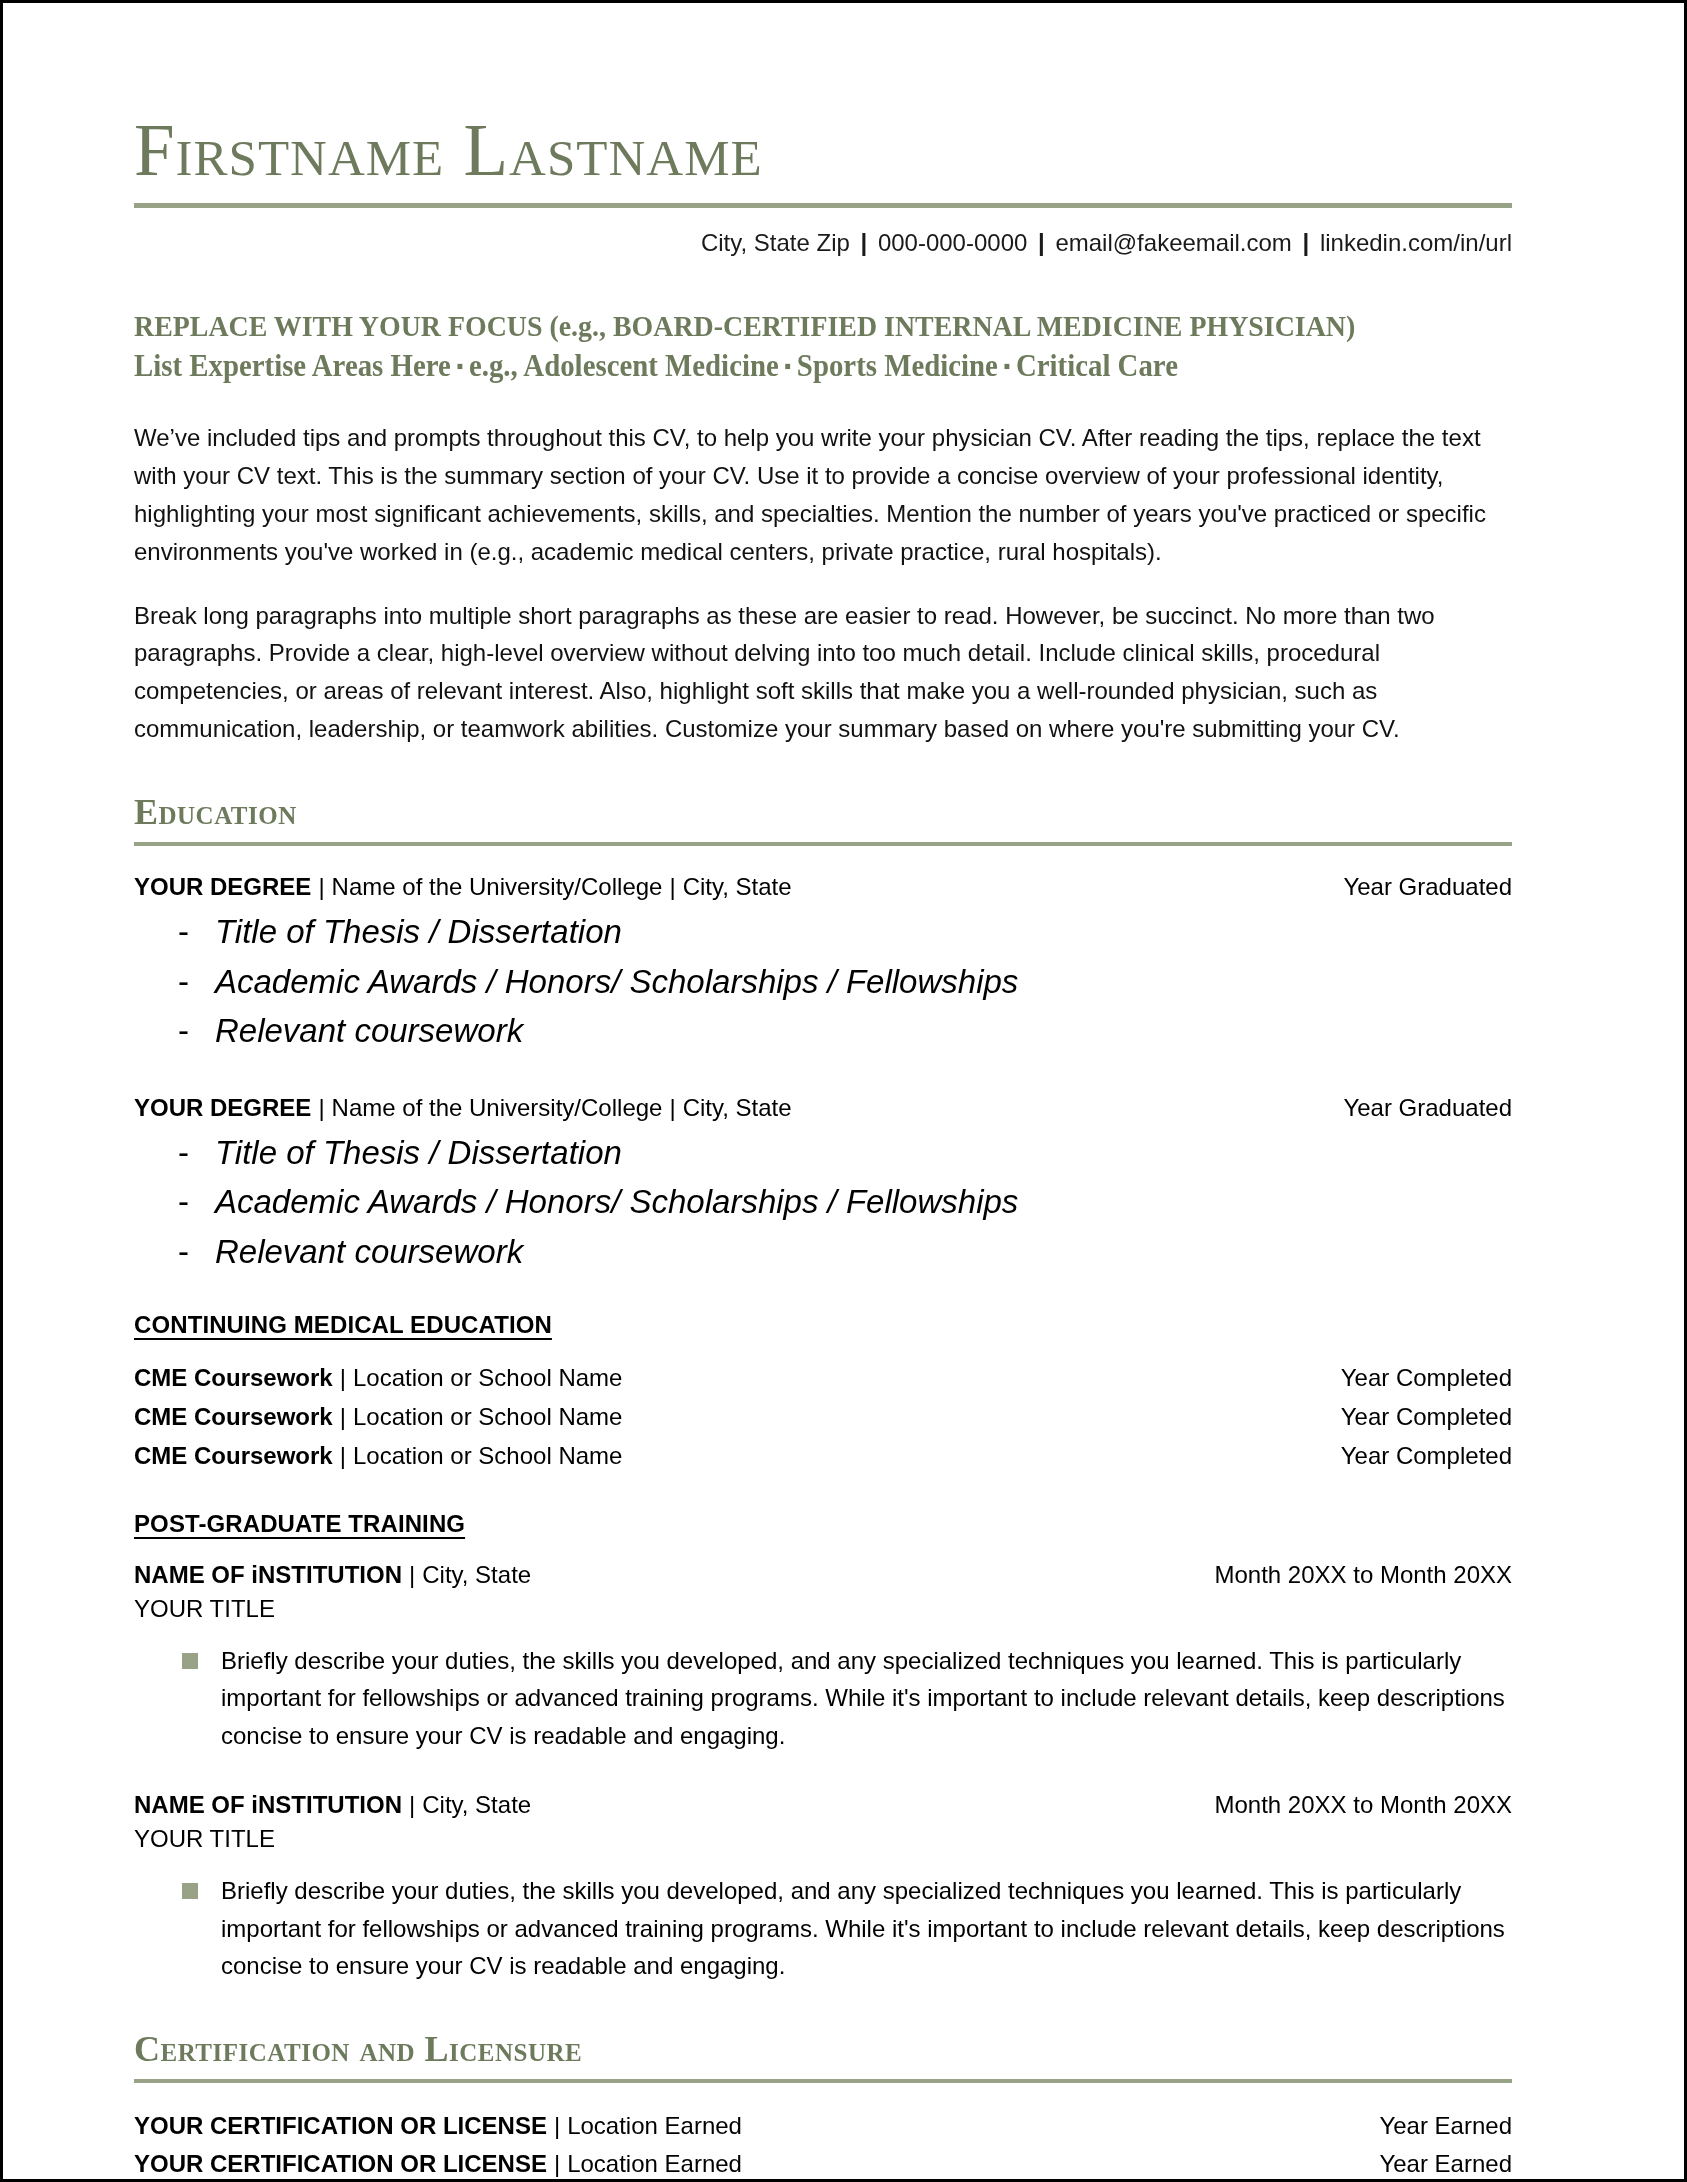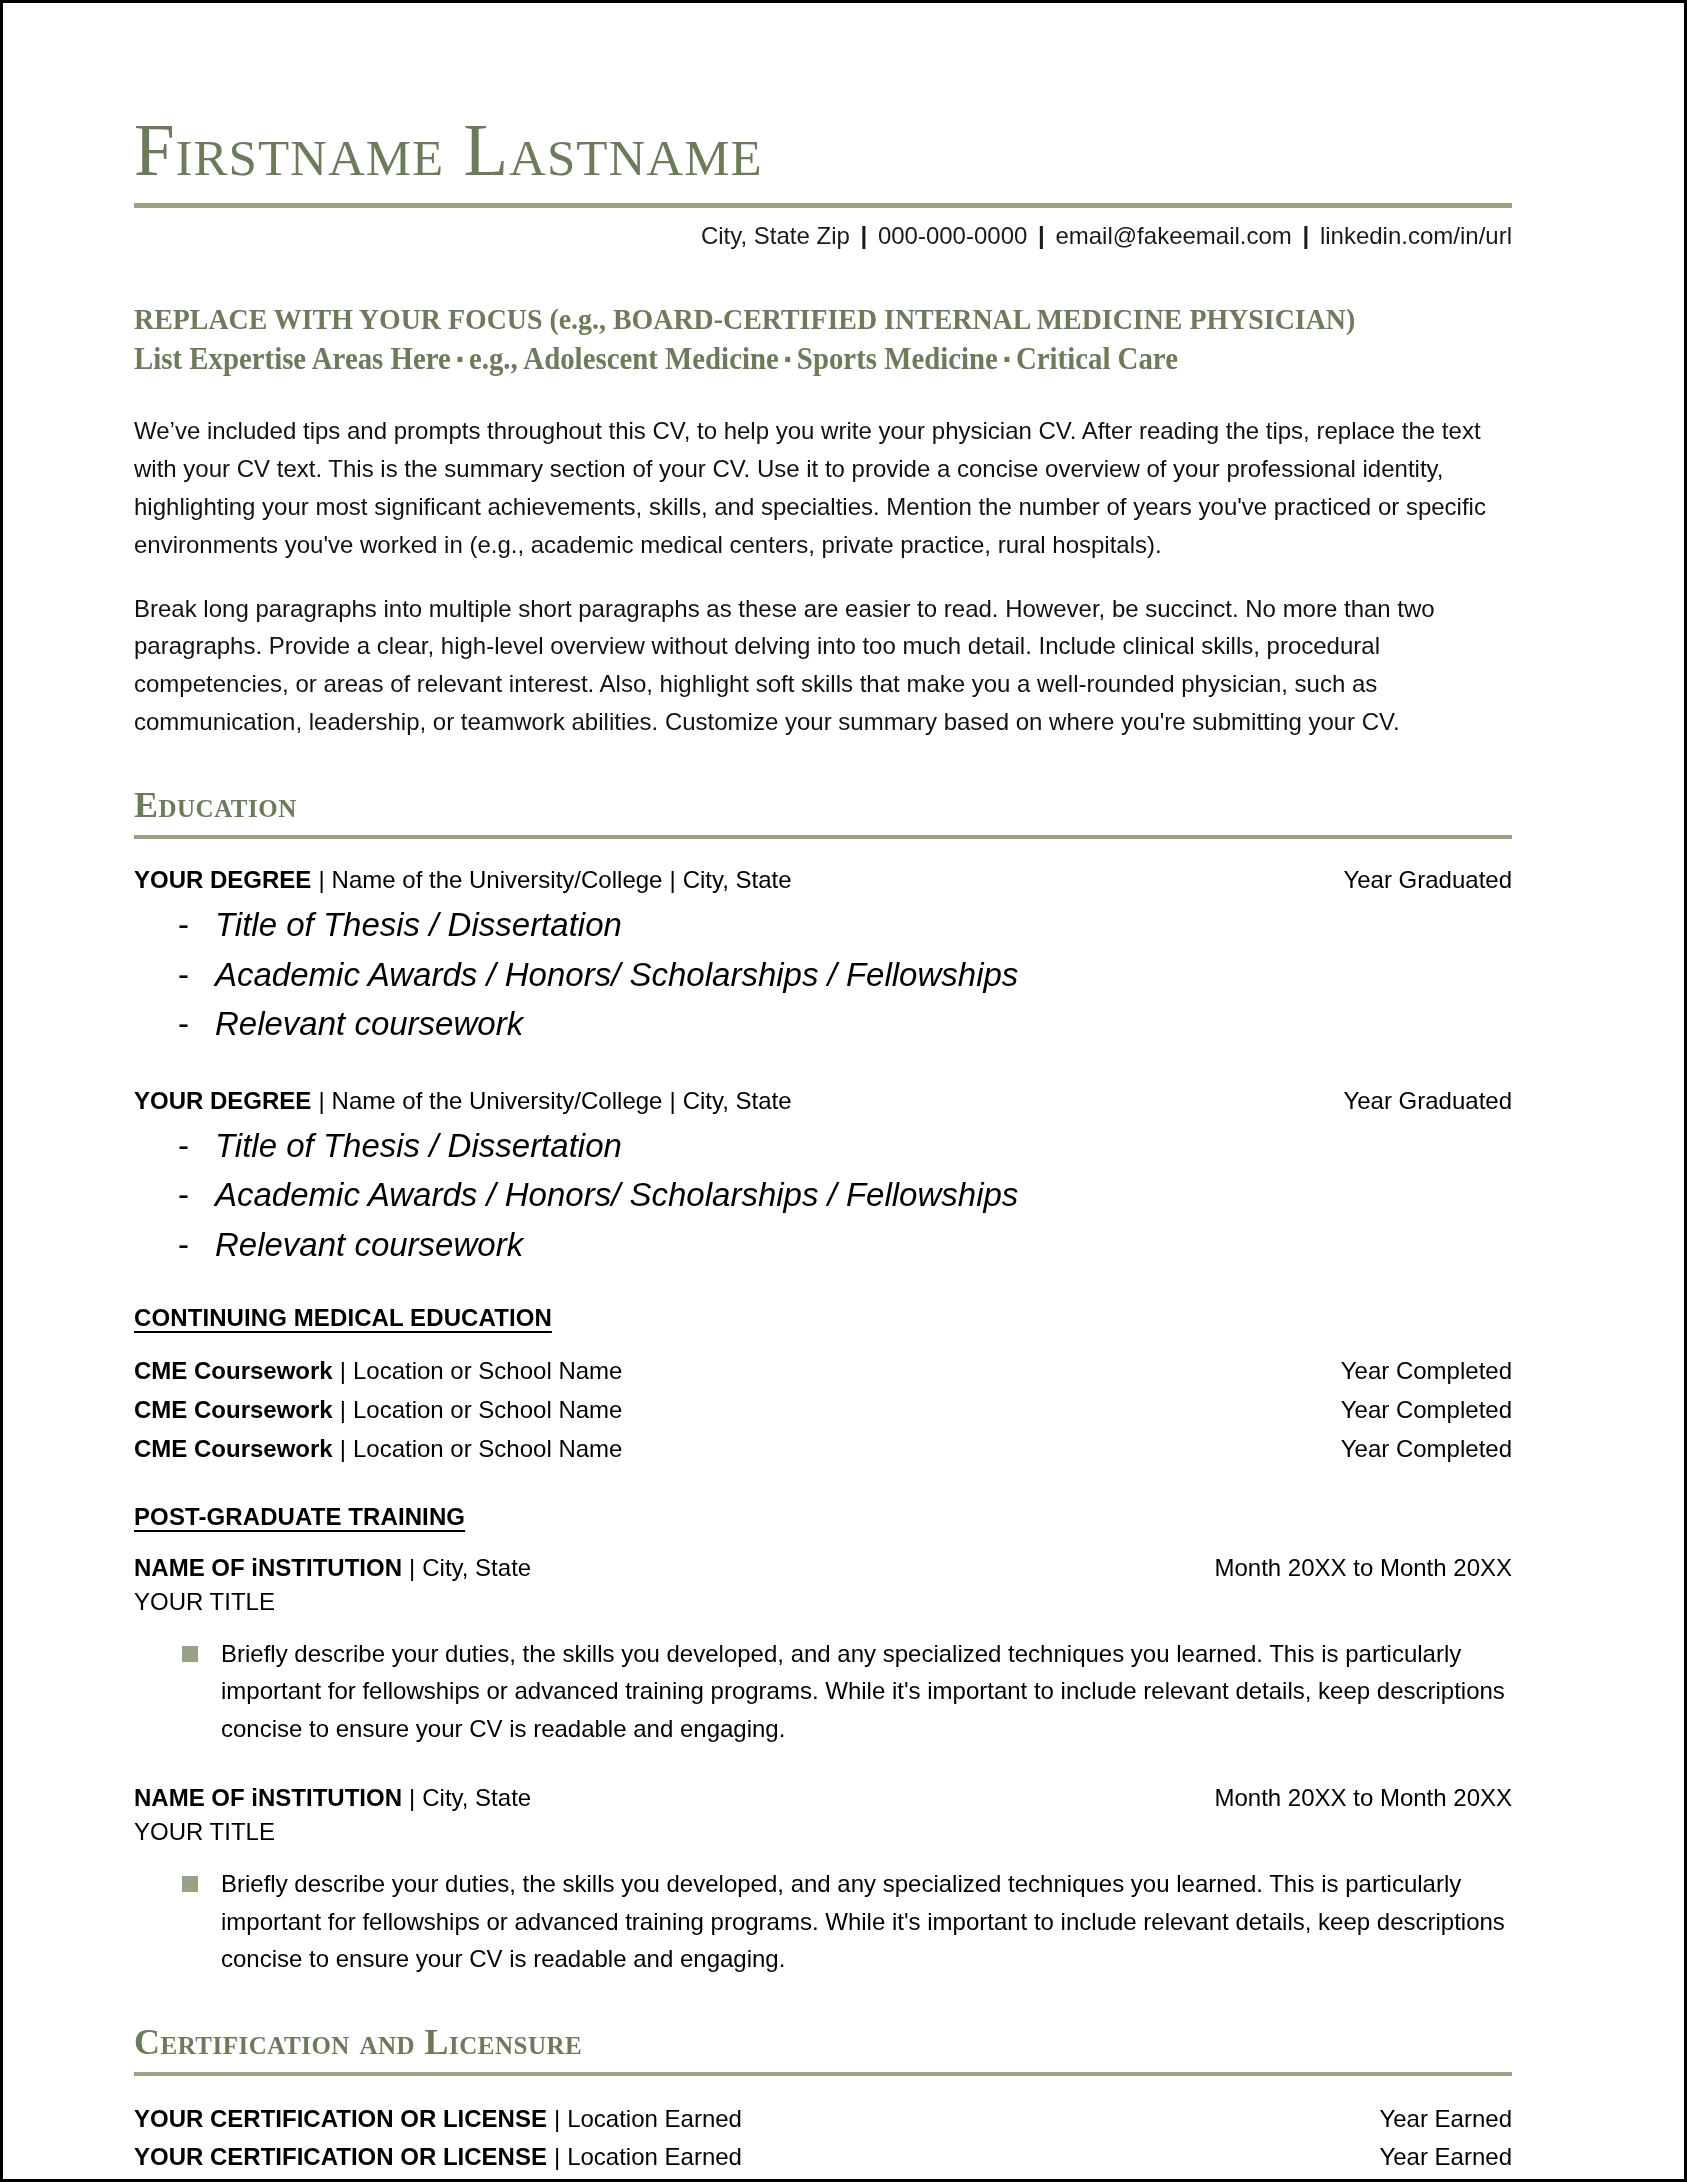--- a/index.html
+++ b/index.html
@@ -50,21 +50,21 @@
   }
   .rule-thin {
     height: 4px;
     background: #98a287;
   }
   .contact-line {
     text-align: right;
     font-size: 24px;
     line-height: 1.35;
     color: #1a1a1a;
-    margin-top: 12px;
+    margin-top: 19px;
     white-space: nowrap;
   }
   .contact-sep {
     font-weight: bold;
     padding: 0 4px;
   }
 
   
   .focus-block {
     margin-top: 47px;

